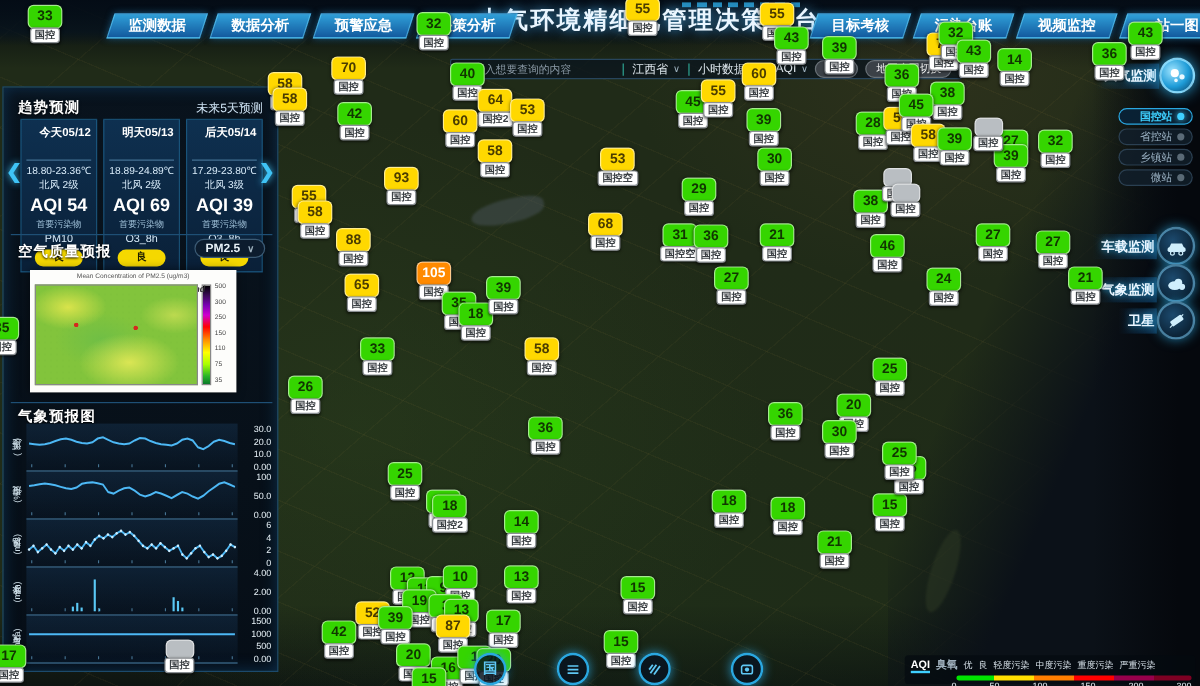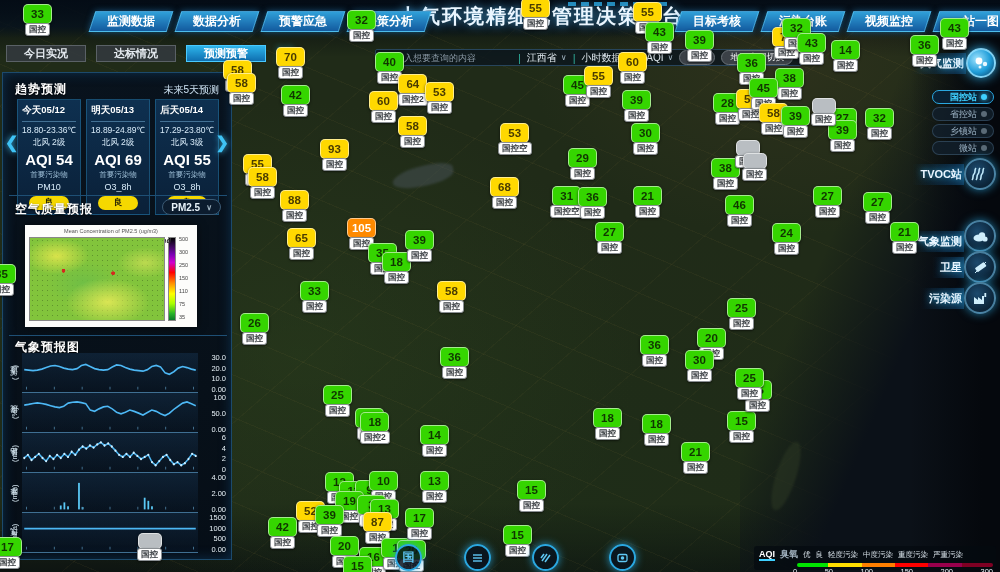--- a/index.html
+++ b/index.html
@@ -58,21 +58,21 @@
     background:linear-gradient(180deg, rgba(7,17,29,.94), rgba(5,13,23,.96));
     border:1px solid #1c4a6c;box-shadow:0 0 12px rgba(20,80,130,.5) inset;}
   .sec-head{position:absolute;left:12px;color:#fff;font-size:12px;font-weight:bold;letter-spacing:1px;
     text-shadow:0 1px 2px #000;}
   .sec-sub{position:absolute;right:12px;color:#cfe4f5;font-size:10px;}
   .divider{position:absolute;left:6px;width:218px;border-top:1px solid #1e4f75;}
   #forecast-cards{position:absolute;left:14px;top:26px;display:flex;gap:5px;}
   .fcard{width:64px;background:linear-gradient(180deg,#0e3050,#0a2038);border:1px solid rgba(40,130,180,.45);
     padding:4px 2px;display:flex;flex-direction:column;align-items:center;gap:2px;}
   .fcard .day{color:#fff;font-size:9.5px;font-weight:bold;border-bottom:1px solid rgba(120,180,220,.5);
-    width:92%;text-align:left;padding-bottom:4px;}
+    width:92%;text-align:right;padding-bottom:16px;}
   .fcard .t{color:#d9ecfa;font-size:8.5px;white-space:nowrap;}
   .fcard .aqi{color:#fff;font-size:15px;font-weight:bold;}
   .fcard .pl{color:#9fc0d8;font-size:7.5px;}
   .fcard .po{color:#d9ecfa;font-size:9px;}
   .fcard .lvl{margin-top:2px;background:#f5d800;color:#1e1e00;font-size:8.5px;font-weight:bold;
     border-radius:7px;padding:1px 16px;cursor:pointer;}
   .arrow{position:absolute;color:#3fc3f5;font-size:16px;font-weight:bold;text-shadow:0 0 6px #3fc3f5;cursor:pointer;}
   .pm-select{position:absolute;right:10px;top:126px;height:16px;display:flex;align-items:center;gap:6px;
     background:#0c1c2e;border:1px solid #3b5a74;border-radius:8px;padding:0 8px;color:#e7f1f8;
     font-size:10px;font-weight:bold;cursor:pointer;}
@@ -627,28 +627,20 @@
         </div>
         <div class="nav-tab">
           <span>视频监控</span>
         </div>
         <div class="nav-tab">
           <span>一站一图</span>
         </div>
       </div>
   </div>
 
-  <div id="subrow">
-    <span id="sub-tabs-wrap" style="display:flex;gap:10px;">
-        <div class="sub-tab">今日实况</div>
-        <div class="sub-tab">达标情况</div>
-        <div class="sub-tab active">预测预警</div>
-      </span>
-    <span class="chevrons">❯❯</span>
-  </div>
 
   <div id="searchrow">
     <input id="search-input" placeholder="请输入想要查询的内容" style="">
     <span class="vsep">|</span>
     <span id="filters-wrap" style="display:flex;gap:6px;align-items:center;">
         <span class="filter">
           <span>江西省</span>
           <span class="caret">∨</span>
         </span>
         <span class="vsep">|</span>
@@ -686,21 +678,21 @@
           <div class="t">北风 2级</div>
           <div class="aqi">AQI 69</div>
           <div class="pl">首要污染物</div>
           <div class="po">O3_8h</div>
           <div class="lvl">良</div>
         </div>
         <div class="fcard">
           <div class="day">后天05/14</div>
           <div class="t">17.29-23.80℃</div>
           <div class="t">北风 3级</div>
-          <div class="aqi">AQI 55</div>
+          <div class="aqi">AQI 39</div>
           <div class="pl">首要污染物</div>
           <div class="po">O3_8h</div>
           <div class="lvl">良</div>
         </div>
       </div>
     <div class="arrow" style="right:2px;top:60px;">❯</div>
     <div class="divider" style="top:122px;"></div>
 
     <div class="sec-head" style="top:128px;">空气质量预报</div>
     <div class="pm-select">
@@ -899,57 +891,47 @@
         <span class="dot"></span>
       </div>
       <div class="rp-sub" style="top: 84px;">
         <span>乡镇站</span>
         <span class="dot"></span>
       </div>
       <div class="rp-sub" style="top: 101px;">
         <span>微站</span>
         <span class="dot"></span>
       </div>
-      <div class="rp-btn" style="top: 118px;">
-        <span class="rp-label">TVOC站</span>
+      <div class="rp-btn" style="top: 149px;">
+        <span class="rp-label">车载监测</span>
         <span class="rp-circle">
-          <svg width="18" height="18" viewBox="0 0 18 18">
-            <g stroke="#bfe8fa" stroke-width="1.6" fill="none">
-              <path d="M5 15c2-2 0-4 2-6s0-4 2-6"></path>
-              <path d="M9 15c2-2 0-4 2-6s0-4 2-6"></path>
-              <path d="M1 15c2-2 0-4 2-6s0-4 2-6"></path>
-            </g>
+          <svg width="19" height="19" viewBox="0 0 19 19">
+            <path d="M3 11l2-4h9l2 4z" fill="#cfeefc"></path>
+            <rect x="2" y="10" width="15" height="4" rx="1.5" fill="#cfeefc"></rect>
+            <circle cx="6" cy="15" r="1.6" fill="#0c2438" stroke="#cfeefc"></circle>
+            <circle cx="13" cy="15" r="1.6" fill="#0c2438" stroke="#cfeefc"></circle>
           </svg>
         </span>
       </div>
       <div class="rp-btn" style="top: 180px; align-items: flex-end;">
         <span class="rp-label">气象监测</span>
         <span class="rp-circle">
           <svg width="19" height="19" viewBox="0 0 19 19">
             <ellipse cx="8" cy="11" rx="5.5" ry="3.6" fill="#cfeefc"></ellipse>
             <circle cx="11" cy="8.5" r="3.2" fill="#cfeefc"></circle>
             <circle cx="14" cy="12" r="2.6" fill="#cfeefc"></circle>
           </svg>
         </span>
       </div>
       <div class="rp-btn" style="top: 211px;">
         <span class="rp-label">卫星</span>
         <span class="rp-circle">
           <svg width="19" height="19" viewBox="0 0 19 19">
             <rect x="4" y="7" width="11" height="5" rx="1" fill="#cfeefc" transform="rotate(-35 9 9)"></rect>
             <line x1="4" y1="15" x2="15" y2="4" stroke="#cfeefc" stroke-width="1"></line>
-          </svg>
-        </span>
-      </div>
-      <div class="rp-btn" style="top: 242px;">
-        <span class="rp-label">污染源</span>
-        <span class="rp-circle">
-          <svg width="19" height="19" viewBox="0 0 19 19">
-            <path d="M3 15V8l4 3V8l4 3V7h2v8z" fill="#cfeefc"></path>
-            <rect x="13.4" y="4" width="1.8" height="4" fill="#cfeefc"></rect>
           </svg>
         </span>
       </div>
     </aside>
 
   <div id="legend">
     <div id="legend-rows">
         <span class="lg-tab active">AQI</span>
         <span class="lg-tab dim">臭氧</span>
         <span class="lg-label">优</span>

